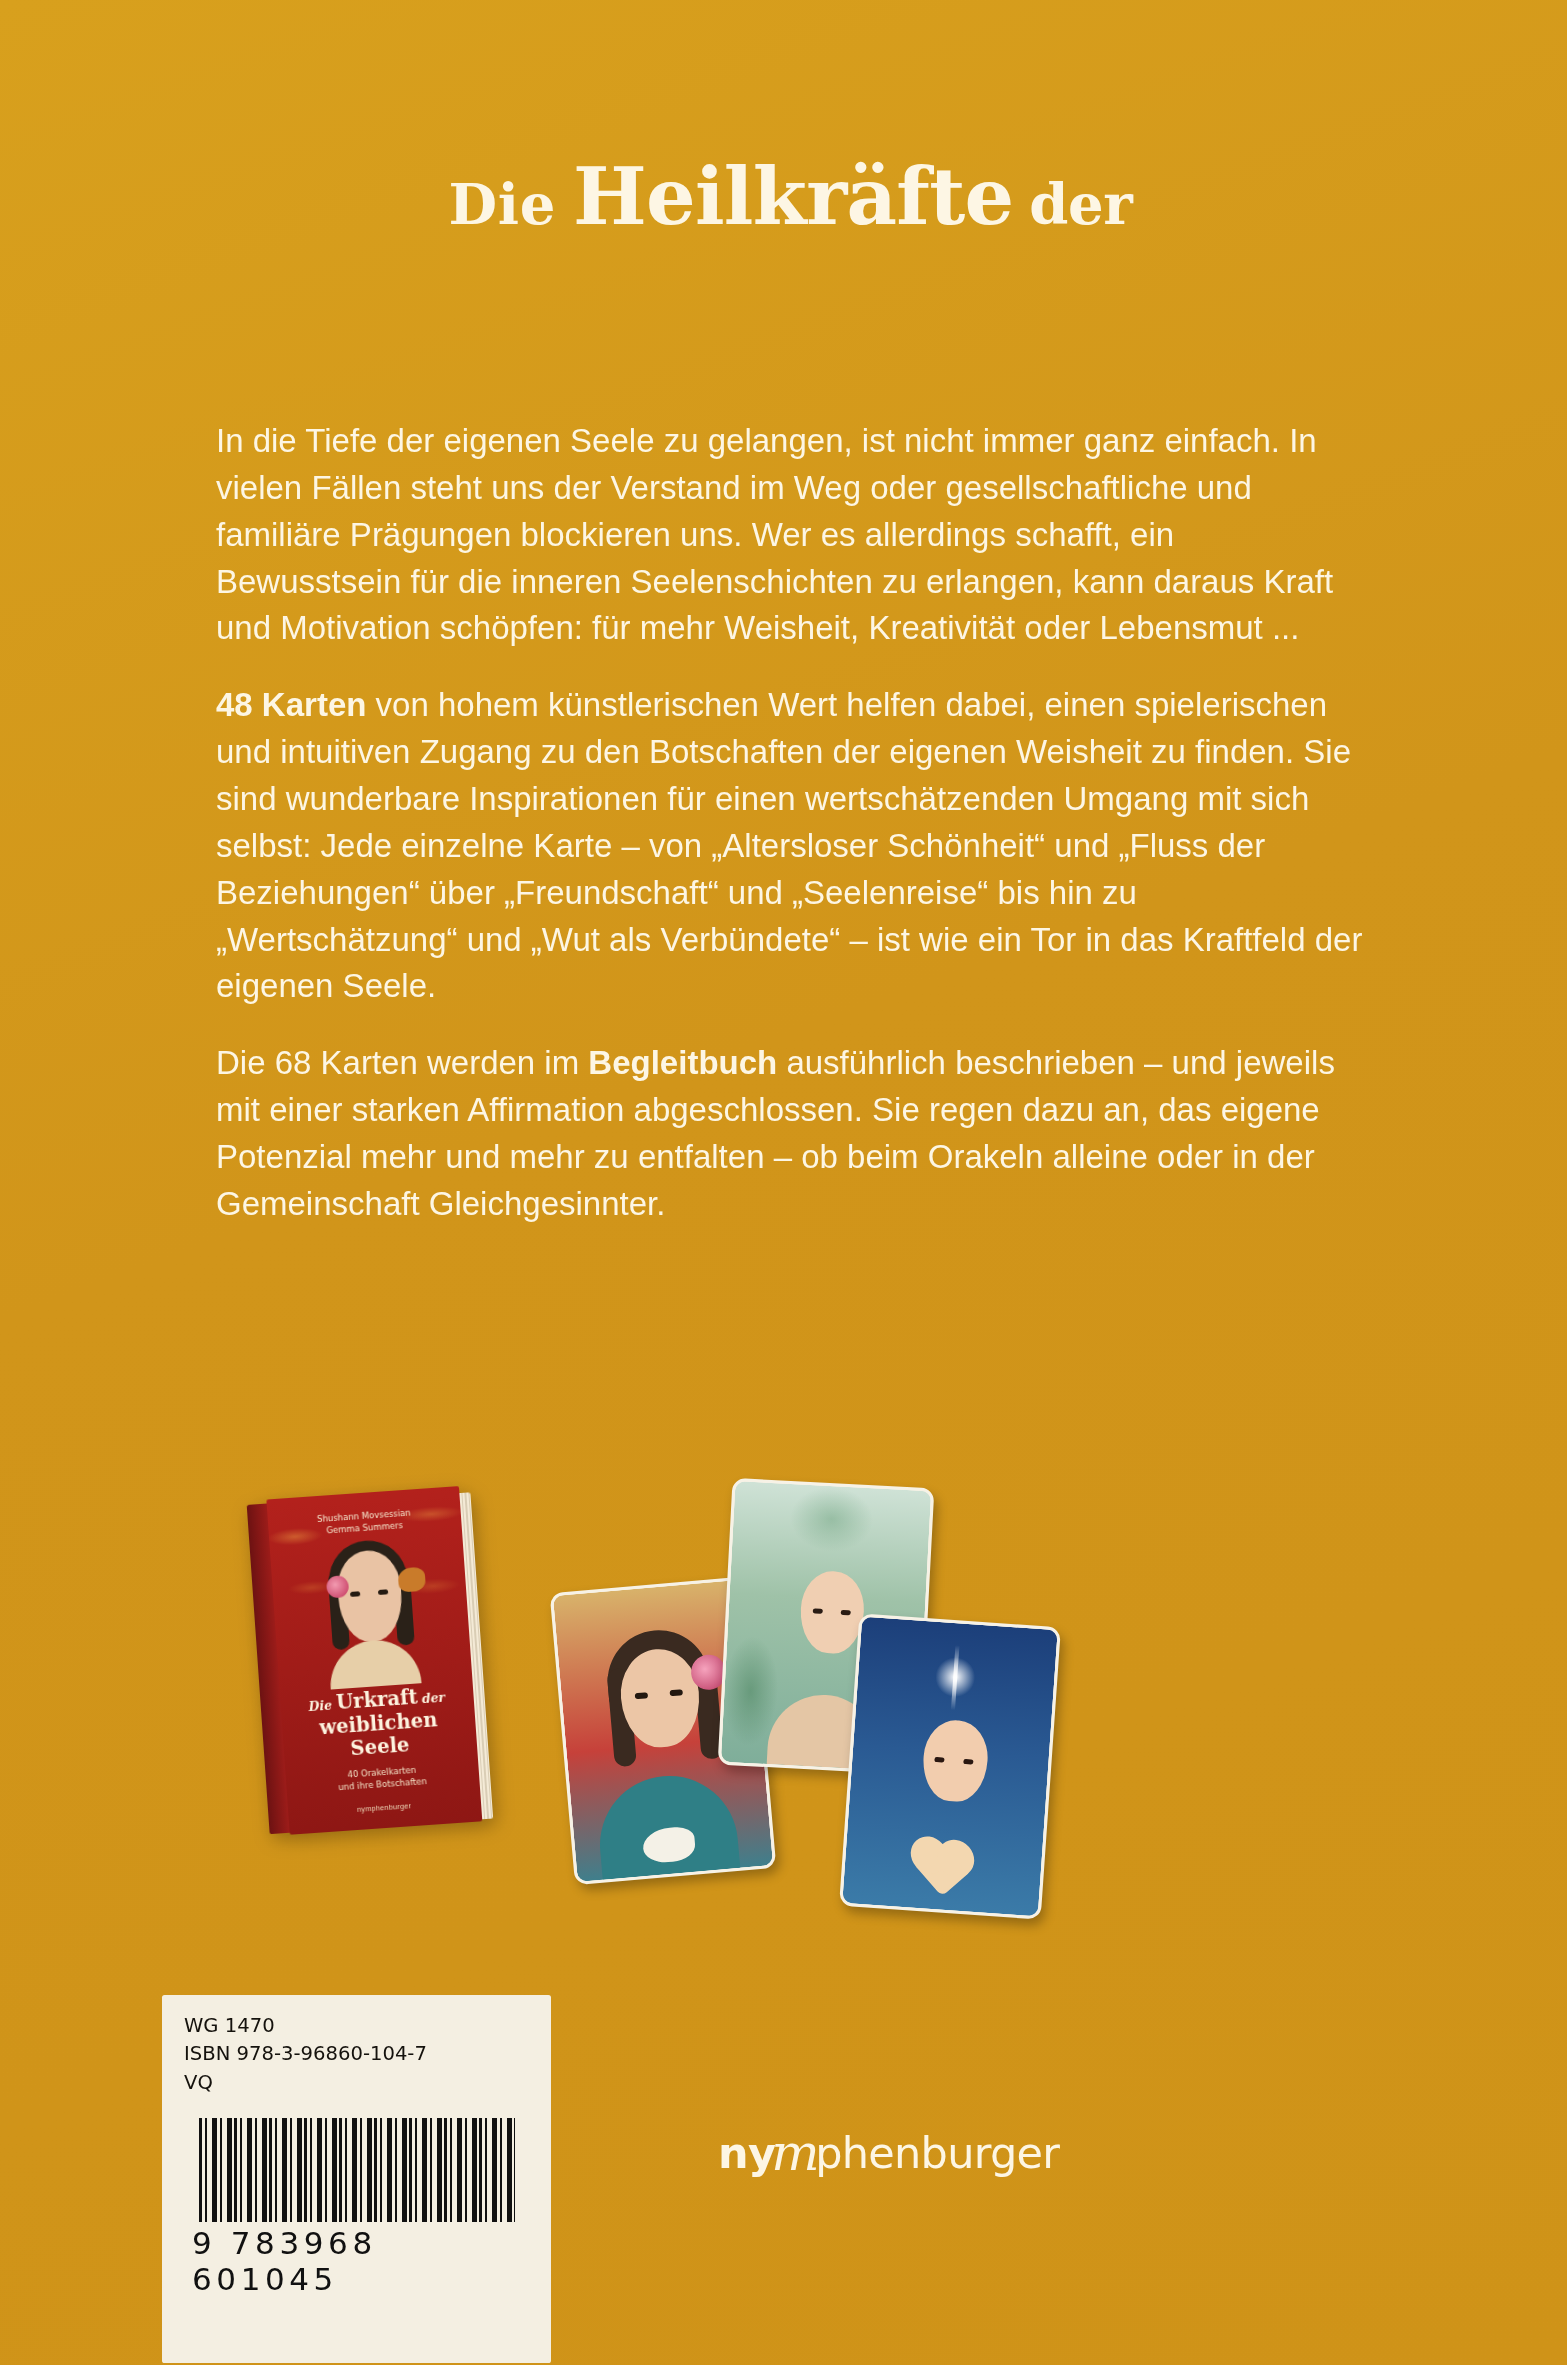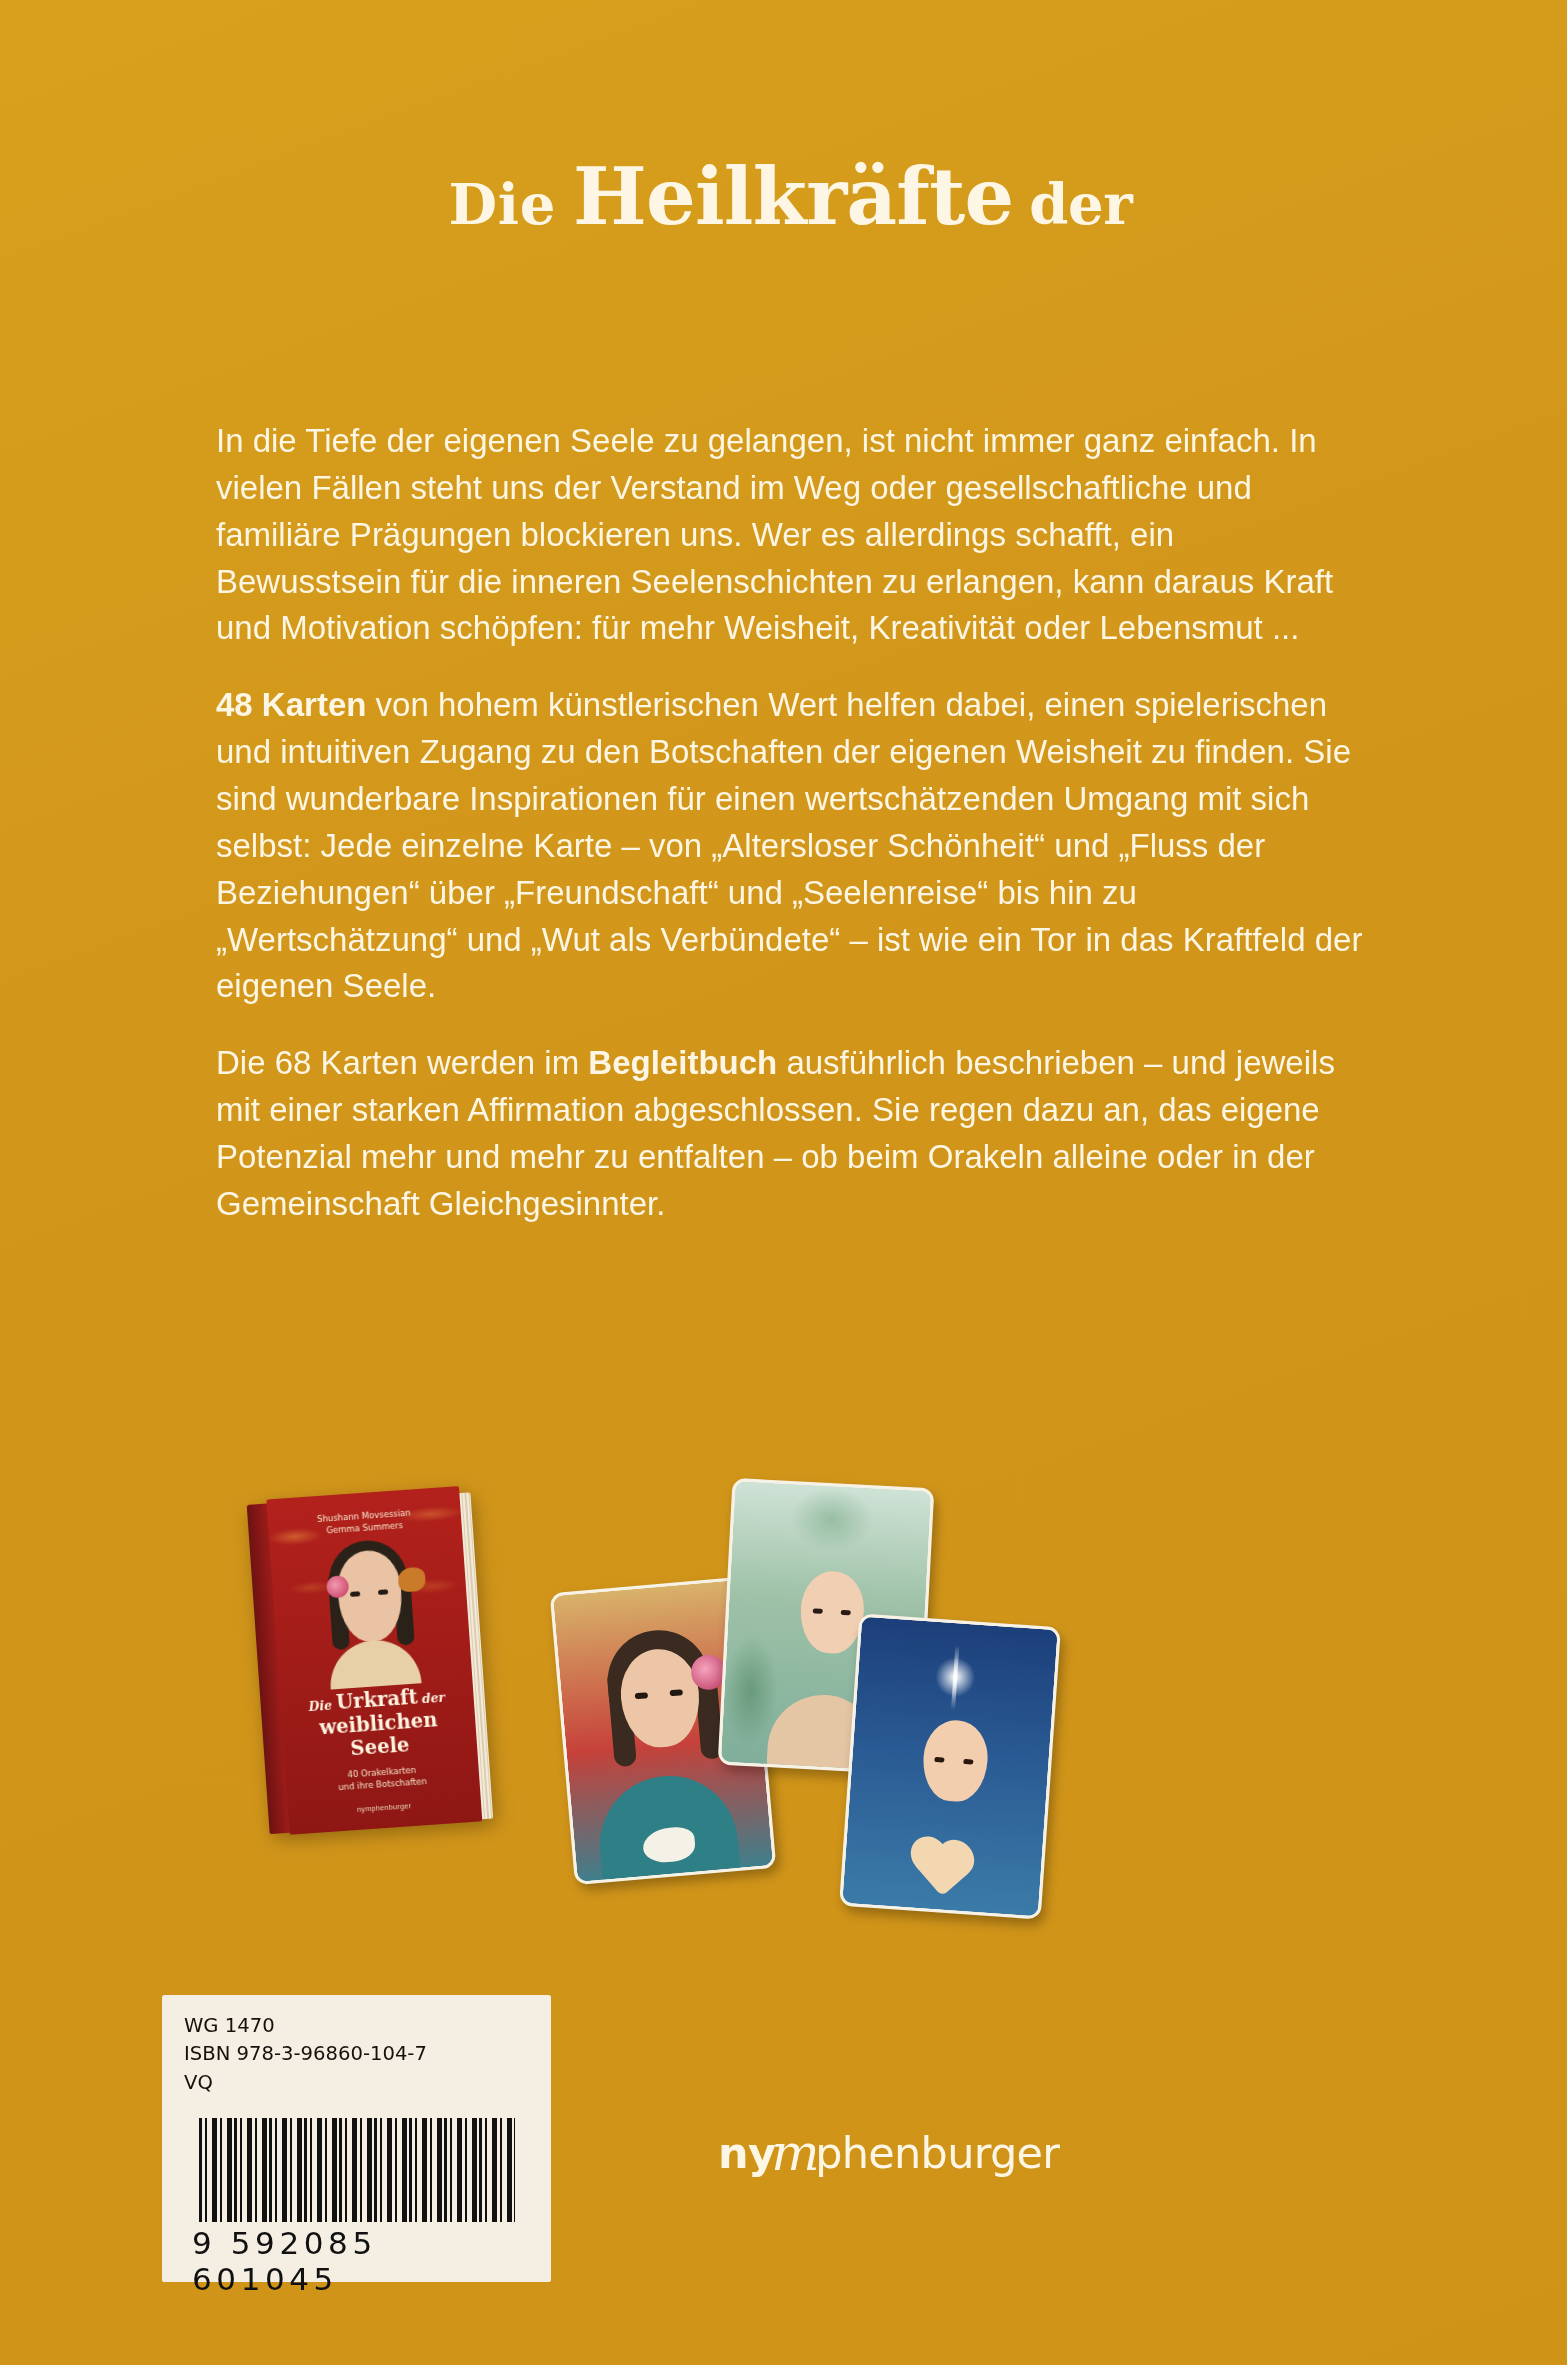--- a/index.html
+++ b/index.html
@@ -274,21 +274,21 @@
   .cc-heart{position:absolute; left:78px; bottom:22px; width:39px; height:35px; background:#f3d7b0; transform:rotate(45deg); border-radius:0 0 6.5px 0;}
   .cc-heart:before,.cc-heart:after{content:""; position:absolute; width:39px; height:35px; background:#f3d7b0; border-radius:50%;}
   .cc-heart:before{left:-19.6px;} .cc-heart:after{top:-17.6px;}
 
   
   .barcode-box {
     position: absolute;
     left: 162px;
     top: 1995px;
     width: 389px;
-    height: 287px;
+    height: 368px;
     background: #f4efe2;
     border-radius: 2.6px;
   }
   .barcode-meta {
     position: absolute;
     left: 22px;
     top: 17px;
     color: #15120d;
     font-family: "DejaVu Sans", sans-serif;
     font-size: 19.6px;
@@ -422,21 +422,21 @@
     </div>
   </div>
 
   <div class="barcode-box">
     <div class="barcode-meta">
       <div>WG 1470</div>
       <div>ISBN 978-3-96860-104-7</div>
       <div>VQ</div>
     </div>
     <div class="barcode-bars"></div>
-    <div class="barcode-digits">9 592085 601045</div>
+    <div class="barcode-digits">9 783968 601045</div>
   </div>
 
   <div class="publisher">
     <span class="pub-ny">ny</span>
     <span class="pub-m">m</span>
     <span class="pub-rest">phenburger</span>
   </div>
 
 </div>
 

